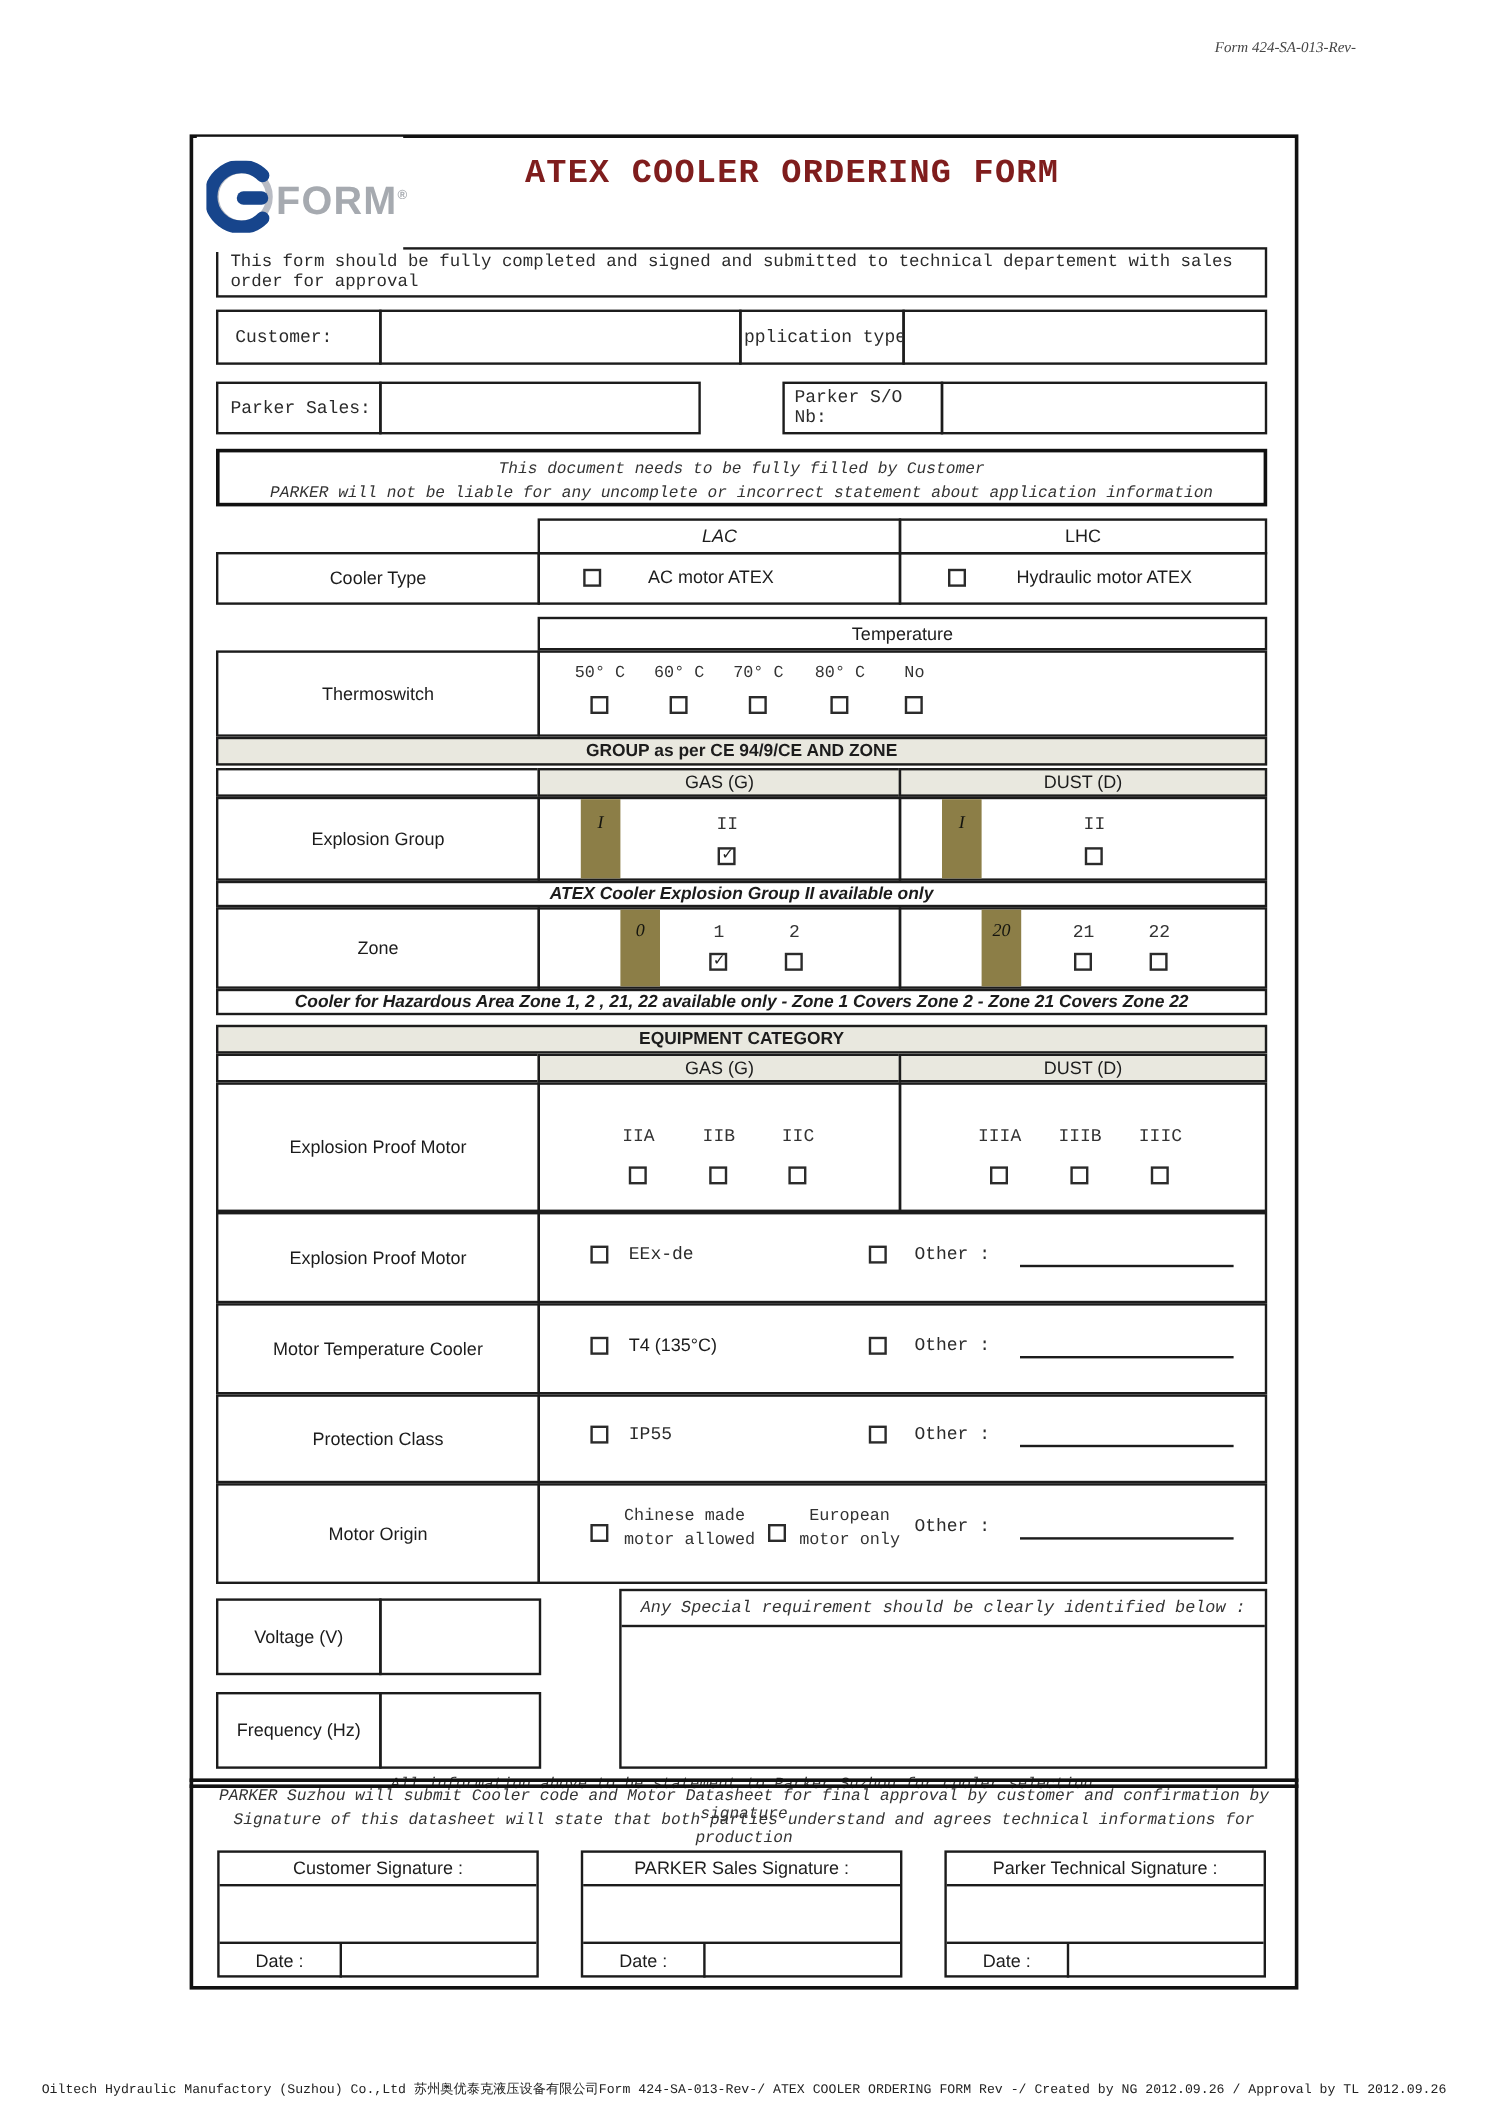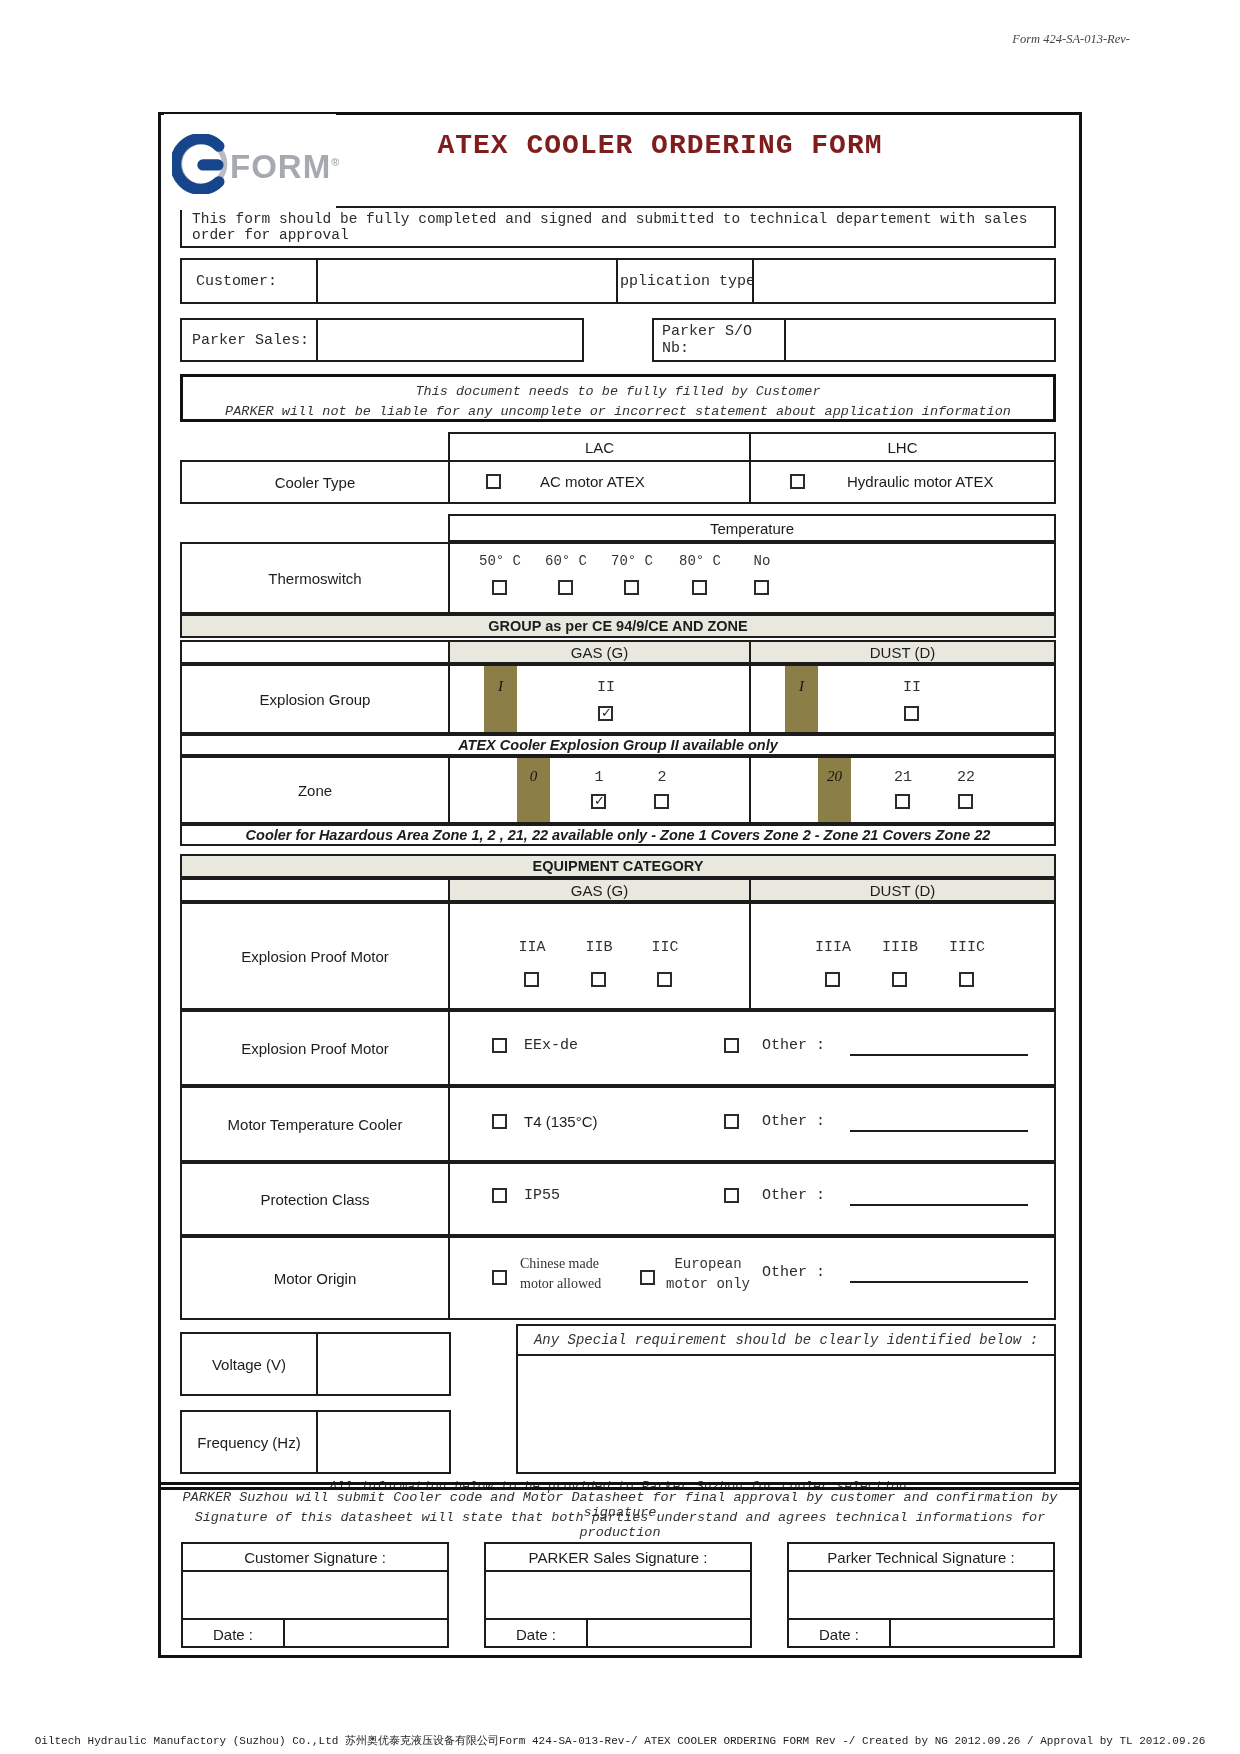--- a/index.html
+++ b/index.html
@@ -66,21 +66,21 @@
 <div class="t cell vctr" style="left:652px;top:318px;width:134px;height:44px;z-index:3;">
   <span class="monolbl" style="padding-left:8px;">Parker S/O Nb:</span>
 </div>
 <div class="t cell" style="left:784px;top:318px;width:272px;height:44px;z-index:2;"></div>
 
 <div class="t cell3" style="left:180px;top:374px;width:876px;height:48px;padding-top:4px;">
   <div class="mono ital ctr" style="font-size:13.5px;height:20px;color:#333;">This document needs to be fully filled by Customer</div>
   <div class="mono ital ctr" style="font-size:13.5px;height:20px;color:#333;">PARKER will not be liable for any uncomplete or incorrect statement about application information</div>
 </div>
 
-<div class="t cell ctr lbl15" style="left:448px;top:432px;width:303px;height:30px;">LAC</div>
+<div class="t cell ctr lbl15" style="left:448px;top:432px;width:303px;height:30px;font-style:italic;">LAC</div>
 <div class="t cell ctr lbl15" style="left:749px;top:432px;width:307px;height:30px;">LHC</div>
 <div class="t cell ctr lbl15" style="left:180px;top:460px;width:270px;height:44px;">Cooler Type</div>
 <div class="t cell" style="left:448px;top:460px;width:303px;height:44px;"></div>
 <div class="t cell" style="left:749px;top:460px;width:307px;height:44px;"></div>
 <div class="t cb" style="left:486px;top:474px;"></div>
 <div class="t lbl15" style="left:540px;top:473px;">AC motor ATEX</div>
 <div class="t cb" style="left:790px;top:474px;"></div>
 <div class="t lbl15" style="left:847px;top:473px;">Hydraulic motor ATEX</div>
 
 <div class="t cell ctr lbl15" style="left:448px;top:514px;width:608px;height:28px;">Temperature</div>
@@ -179,21 +179,21 @@
 <div class="t cell" style="left:448px;top:1162px;width:608px;height:74px;"></div>
 <div class="t cb" style="left:492px;top:1188px;"></div>
 <div class="t monolbl" style="left:524px;top:1187px;">IP55</div>
 <div class="t cb" style="left:724px;top:1188px;"></div>
 <div class="t monolbl" style="left:762px;top:1187px;">Other :</div>
 <div class="t uline" style="left:850px;top:1186px;width:178px;height:20px;"></div>
 
 <div class="t cell ctr lbl15" style="left:180px;top:1236px;width:270px;height:84px;">Motor Origin</div>
 <div class="t cell" style="left:448px;top:1236px;width:608px;height:84px;"></div>
 <div class="t cb" style="left:492px;top:1270px;"></div>
-<div class="t mono" style="left:520px;top:1254px;width:132px;height:40px;font-size:14px;color:#333;line-height:20px;font-family:Liberation Serif, serif;">
+<div class="t mono" style="left:520px;top:1254px;width:132px;height:40px;font-size:14px;color:#333;line-height:20px;">
   <div>Chinese made</div>
   <div>motor allowed</div>
 </div>
 <div class="t cb" style="left:640px;top:1270px;"></div>
 <div class="t mono" style="left:662px;top:1254px;width:92px;height:40px;font-size:14px;color:#333;line-height:20px;text-align:center;">
   <div>European</div>
   <div>motor only</div>
 </div>
 <div class="t monolbl" style="left:762px;top:1264px;">Other :</div>
 <div class="t uline" style="left:850px;top:1263px;width:178px;height:20px;"></div>
@@ -201,21 +201,21 @@
 <div class="t cell ctr lbl15" style="left:180px;top:1332px;width:138px;height:64px;">Voltage (V)</div>
 <div class="t cell" style="left:316px;top:1332px;width:135px;height:64px;"></div>
 <div class="t cell ctr lbl15" style="left:180px;top:1410px;width:138px;height:64px;">Frequency (Hz)</div>
 <div class="t cell" style="left:316px;top:1410px;width:135px;height:64px;"></div>
 
 <div class="t cell" style="left:516px;top:1324px;width:540px;height:150px;">
   <div class="mono ital ctr uline" style="font-size:14px;height:28px;color:#333;">Any Special requirement should be clearly identified below :</div>
   <div style="height:118px;"></div>
 </div>
 
-<div class="t mono ital ctr" style="left:180px;top:1478px;width:876px;height:16px;font-size:13px;color:#3a3a3a;z-index:1;">All information below to be provided to Parker Suzhou for cooler selection</div>
+<div class="t mono ital ctr" style="left:180px;top:1478px;width:876px;height:16px;font-size:13px;color:#3a3a3a;z-index:1;">All information above to be statement to Parker Suzhou for cooler selection</div>
 <div class="t" style="left:158px;top:1482px;width:924px;height:0;border-top:8px double #111;z-index:2;"></div>
 
 <div class="t mono ital ctr" style="left:170px;top:1496px;width:900px;height:18px;font-size:13.5px;color:#333;">PARKER Suzhou will submit Cooler code and Motor Datasheet for final approval by customer and confirmation by signature</div>
 <div class="t mono ital ctr" style="left:170px;top:1516px;width:900px;height:18px;font-size:13.5px;color:#333;">Signature of this datasheet will state that both parties understand and agrees technical informations for production</div>
 
 <div class="t cell" style="left:181px;top:1542px;width:268px;height:106px;">
   <div class="ctr lbl15" style="height:26px;border-bottom:2px solid #1c1c1c;">Customer Signature :</div>
   <div style="height:46px;border-bottom:2px solid #1c1c1c;"></div>
   <div style="display:flex;height:28px;">
     <div class="ctr lbl15" style="width:100px;border-right:2px solid #1c1c1c;">Date :</div>

